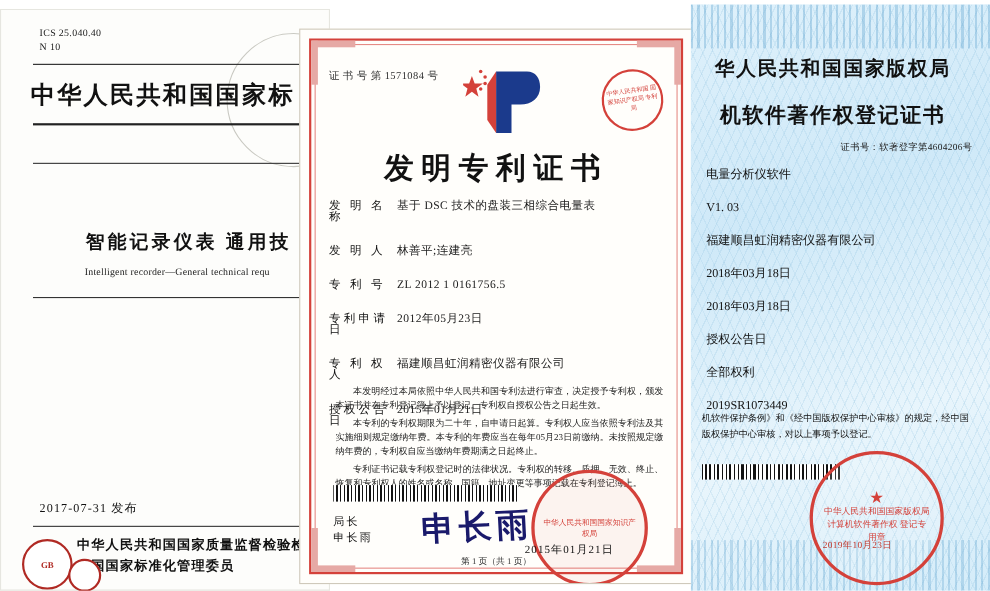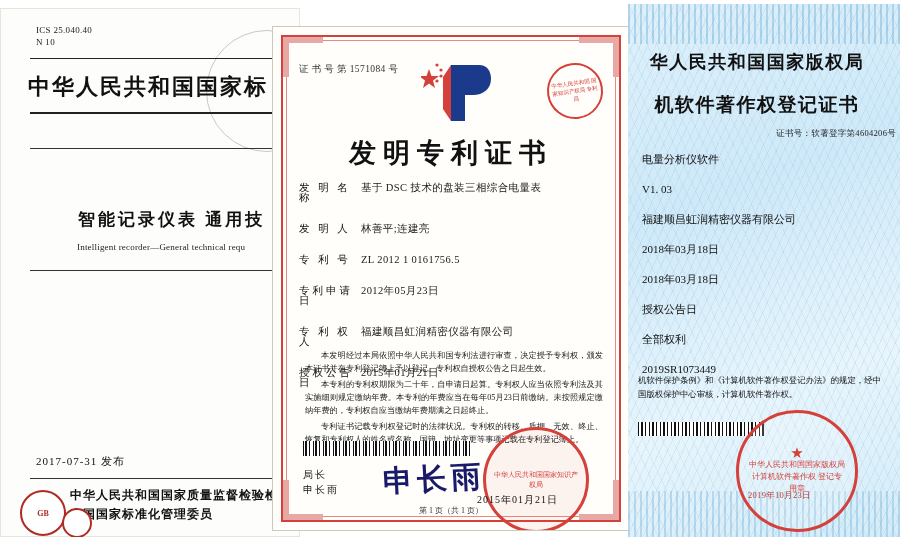--- a/index.html
+++ b/index.html
@@ -168,21 +168,21 @@
   }
   .sw-title1{
     position:absolute;left:0;right:14px;top:46px;text-align:center;
     font-size:18px;font-weight:bold;color:#111;letter-spacing:1.5px;white-space:nowrap;
   }
   .sw-title2{
     position:absolute;left:0;right:14px;top:88px;text-align:center;
     font-size:19px;font-weight:bold;color:#111;letter-spacing:1.5px;white-space:nowrap;
   }
   .sw-certno{
-    position:absolute;right:4px;top:124px;font-size:8.5px;color:#222;letter-spacing:.3px;
+    position:absolute;right:16px;top:124px;font-size:8.5px;color:#222;letter-spacing:.3px;
   }
   .sw-fields{
     position:absolute;left:14px;right:14px;top:140px;font-size:11px;color:#111;line-height:30px;
   }
   .sw-fields .r{white-space:nowrap;overflow:hidden;}
   .sw-note{
     position:absolute;left:10px;right:12px;top:370px;font-size:8.4px;color:#111;line-height:14px;
   }
   .sw-barcode{
     position:absolute;left:10px;top:418px;width:126px;height:14px;
@@ -320,21 +320,21 @@
       <div class="r">电量分析仪软件</div>
       <div class="r">V1. 03</div>
       <div class="r">福建顺昌虹润精密仪器有限公司</div>
       <div class="r">2018年03月18日</div>
       <div class="r">2018年03月18日</div>
       <div class="r">授权公告日</div>
       <div class="r">全部权利</div>
       <div class="r">2019SR1073449</div>
     </div>
 
-    <div class="sw-note">机软件保护条例》和《计算机软件著作权登记办法》的规定，经中国版权保护中心审核，计算机软件著作权。</div>
+    <div class="sw-note">机软件保护条例》和《经中国版权保护中心审核》的规定，经中国版权保护中心审核，对以上事项予以登记。</div>
     <div class="sw-barcode"></div>
 
     <div class="sw-seal">
       <span class="star">★</span>
       <span>中华人民共和国国家版权局 计算机软件著作权 登记专用章</span>
     </div>
     <div class="sw-date">2019年10月23日</div>
   </div>
 
 </div>

